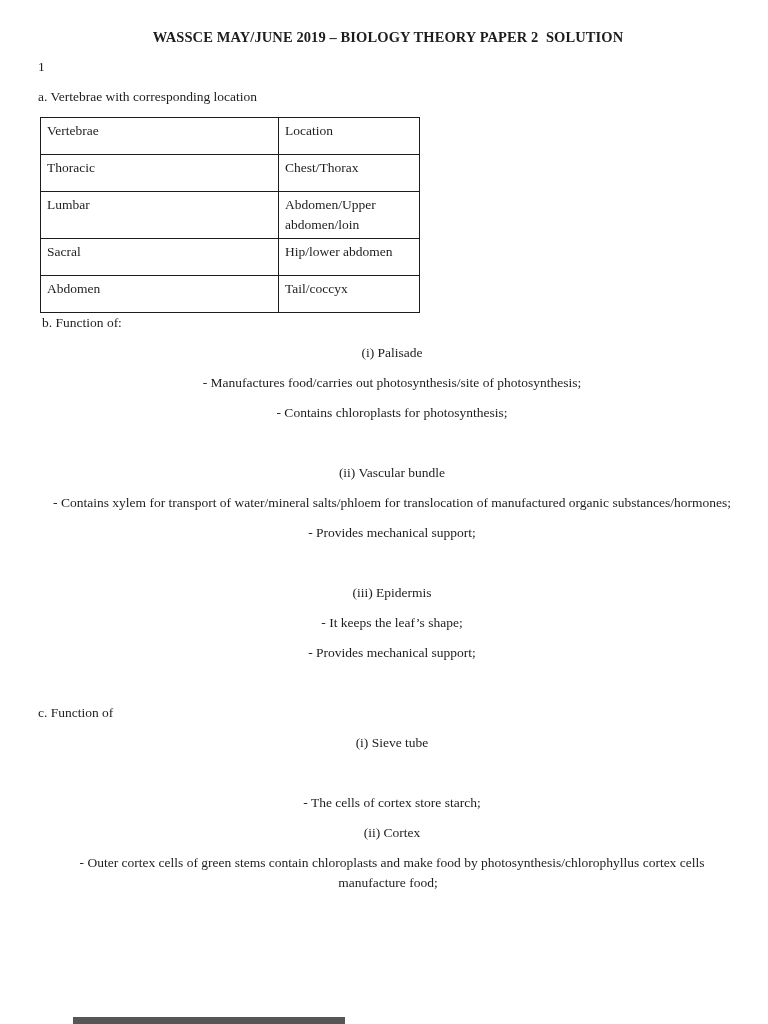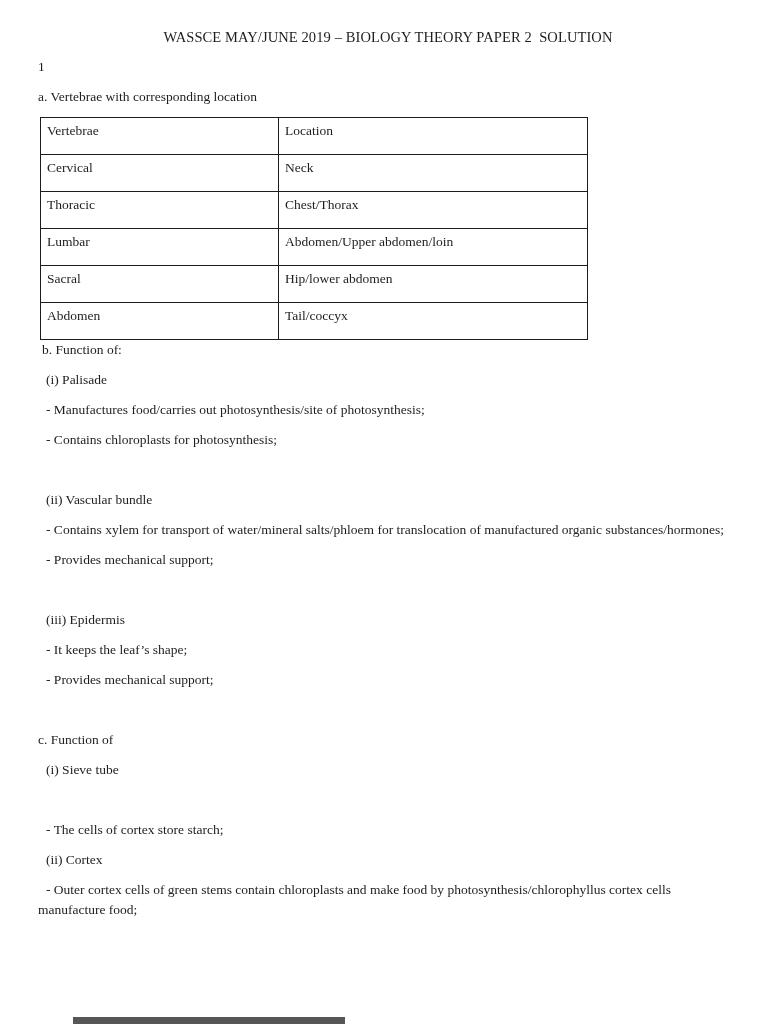--- a/index.html
+++ b/index.html
@@ -10,31 +10,31 @@
     font-family: "Liberation Serif", "DejaVu Serif", serif;
     font-size: 13.5px;
     color: #1d1d1d;
     position: relative;
     overflow: hidden;
   }
   .page { padding: 27px 30px 0 38px; }
   p { margin: 0 0 10px 0; line-height: 20px; }
   .title {
     text-align: center;
-    font-weight: normal;
+    font-weight: bold;
     font-size: 14.5px;
     white-space: pre-wrap;
     letter-spacing: 0.1px;
   }
-  .indent { text-indent: 8px; }
+  .indent { text-indent: 8px; text-align: center; }
   .indent-sm { text-indent: 4px; }
   .spacer { height: 30px; }
   table.vert-table {
     border-collapse: collapse;
-    width: 548px;
+    width: 380px;
     margin: 0 0 0 2px;
     table-layout: fixed;
   }
   table.vert-table td, table.vert-table th {
     border: 1.5px solid #1c1c1c;
     text-align: left;
     font-weight: normal;
     vertical-align: top;
     padding: 3px 6px;
     height: 37px;
@@ -66,24 +66,20 @@
 
   <table class="vert-table">
     <colgroup>
         <col class="col-vertebrae">
         <col>
       </colgroup>
     <tbody>
       <tr>
         <th>Vertebrae</th>
         <th>Location</th>
-      </tr>
-      <tr>
-        <td>Cervical</td>
-        <td>Neck</td>
       </tr>
       <tr>
         <td>Thoracic</td>
         <td>Chest/Thorax</td>
       </tr>
       <tr>
         <td>Lumbar</td>
         <td>Abdomen/Upper abdomen/loin</td>
       </tr>
       <tr>

